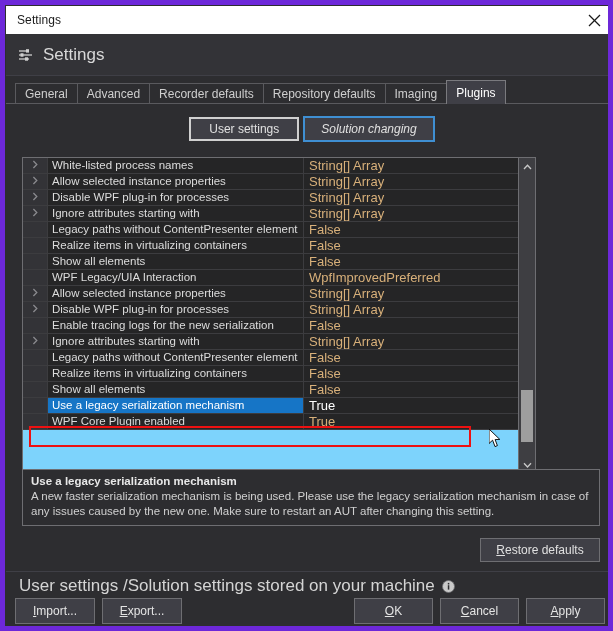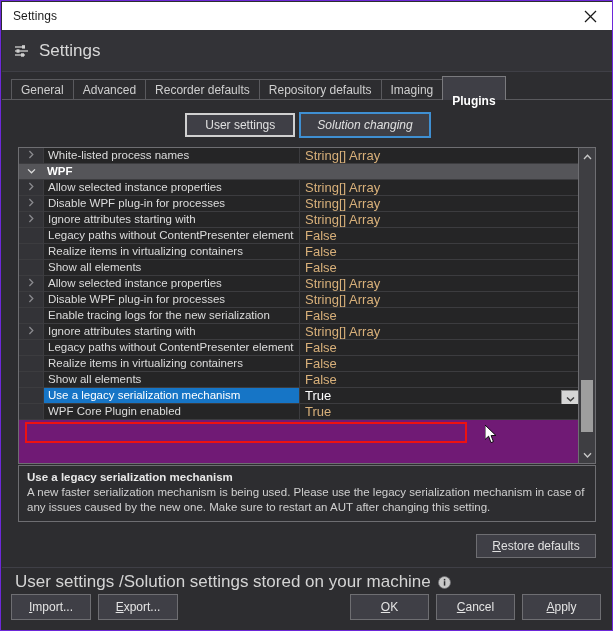--- a/index.html
+++ b/index.html
@@ -10,21 +10,21 @@
   body {
     font-family: "Liberation Sans", sans-serif;
     -webkit-font-smoothing: none;
   }
   #app {
     position: relative;
     width: 613px;
     height: 631px;
     box-sizing: border-box;
     background: #2d2d30;
-    border: 1px solid #6d28d9;
+    border: 5px solid #6d28d9;
     overflow: hidden;
   }
 
   
   .titlebar {
     position: absolute;
     left: 1px; top: 1px;
     width: 611px; height: 28px;
     background: #ffffff;
     display: flex;
@@ -91,24 +91,23 @@
     line-height: 15px;
     height: 21px;
     box-sizing: border-box;
     white-space: nowrap;
   }
   .tab.active {
     background: #3f3f46;
     color: #ffffff;
     border-color: #7a7a7e;
     height: 24px;
-    padding-top: 17px;
+    padding-top: 5px;
     position: relative;
     z-index: 3;
-    font-weight: bold;
   }
   .tabstrip-underline {
     position: absolute;
     left: 1px; top: 98px;
     width: 611px; height: 1px;
     background: #5a5a5e;
   }
 
   
   .scope-row {
@@ -137,24 +136,24 @@
   }
   .scope-btn.solution {
     border: 1px solid #3f8fd2;
     outline: 1px solid #3f8fd2;
     font-style: italic;
   }
 
   
   .grid-outer {
     position: absolute;
-    left: 17px; top: 146px;
-    width: 578px; height: 317px;
+    left: 17px; top: 152px;
+    width: 514px; height: 317px;
     border: 1px solid #6e6e72;
-    background: #701a75;
+    background: #7dd3fc;
     box-sizing: border-box;
     overflow: hidden;
   }
   .grid-body {
     position: absolute;
     left: 0; top: 0;
     width: 561px; height: 315px;
     overflow: hidden;
   }
   .row {
@@ -413,28 +412,20 @@
     <div class="grid-body" id="grid-body">
         <div class="row">
           <div class="gutter">
             <span class="chev"><svg width="6" height="9" viewBox="0 0 6 9">
                 <polyline points="1.4,1 4.8,4.5 1.4,8" fill="none" stroke="#8a8a8e" stroke-width="1.3"></polyline>
               </svg></span>
           </div>
           <div class="name">White-listed process names</div>
           <div class="value">String[] Array</div>
         </div>
-        <div class="row group">
-          <div class="gutter">
-            <span class="chev"><svg width="9" height="6" viewBox="0 0 9 6">
-                <polyline points="1,1.4 4.5,4.8 8,1.4" fill="none" stroke="#dcdcdc" stroke-width="1.3"></polyline>
-              </svg></span>
-          </div>
-          <div class="name">WPF</div>
-        </div>
         <div class="row">
           <div class="gutter">
             <span class="chev"><svg width="6" height="9" viewBox="0 0 6 9">
                 <polyline points="1.4,1 4.8,4.5 1.4,8" fill="none" stroke="#8a8a8e" stroke-width="1.3"></polyline>
               </svg></span>
           </div>
           <div class="name">Allow selected instance properties</div>
           <div class="value">String[] Array</div>
         </div>
         <div class="row">
@@ -462,20 +453,25 @@
         </div>
         <div class="row">
           <div class="gutter"></div>
           <div class="name">Realize items in virtualizing containers</div>
           <div class="value">False</div>
         </div>
         <div class="row">
           <div class="gutter"></div>
           <div class="name">Show all elements</div>
           <div class="value">False</div>
+        </div>
+        <div class="row">
+          <div class="gutter"></div>
+          <div class="name">WPF Legacy/UIA Interaction</div>
+          <div class="value">WpfImprovedPreferred</div>
         </div>
         <div class="row">
           <div class="gutter">
             <span class="chev"><svg width="6" height="9" viewBox="0 0 6 9">
                 <polyline points="1.4,1 4.8,4.5 1.4,8" fill="none" stroke="#8a8a8e" stroke-width="1.3"></polyline>
               </svg></span>
           </div>
           <div class="name">Allow selected instance properties</div>
           <div class="value">String[] Array</div>
         </div>

